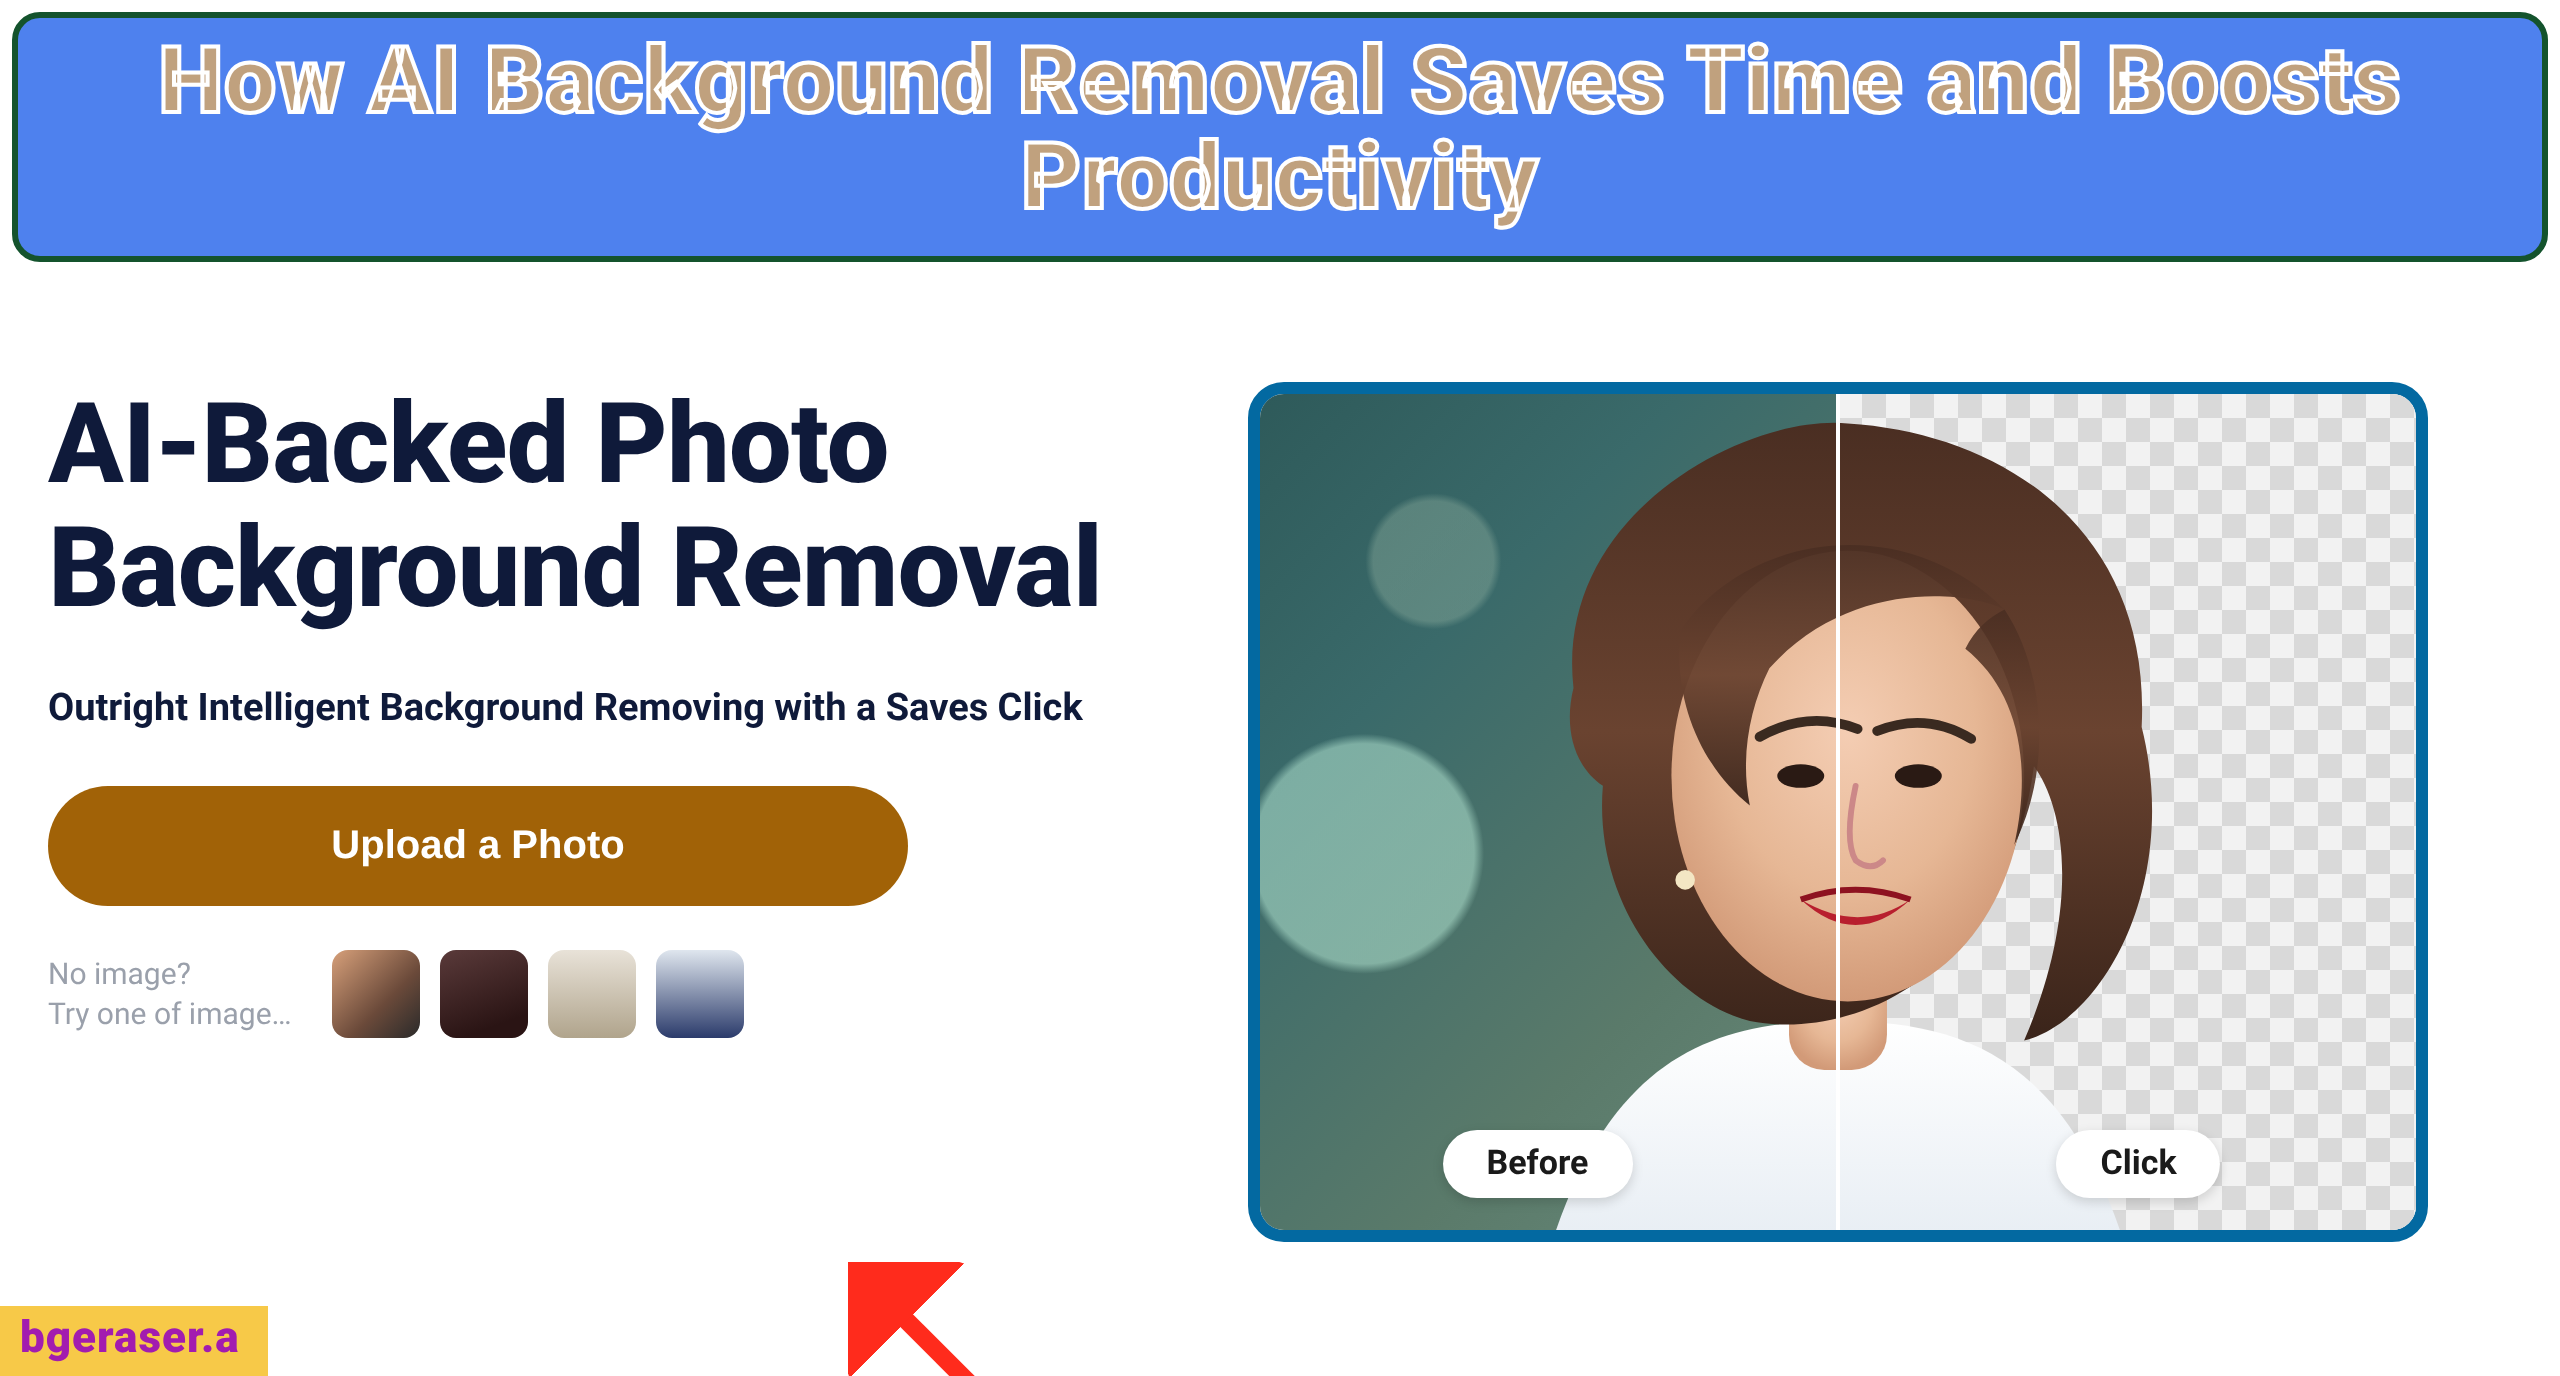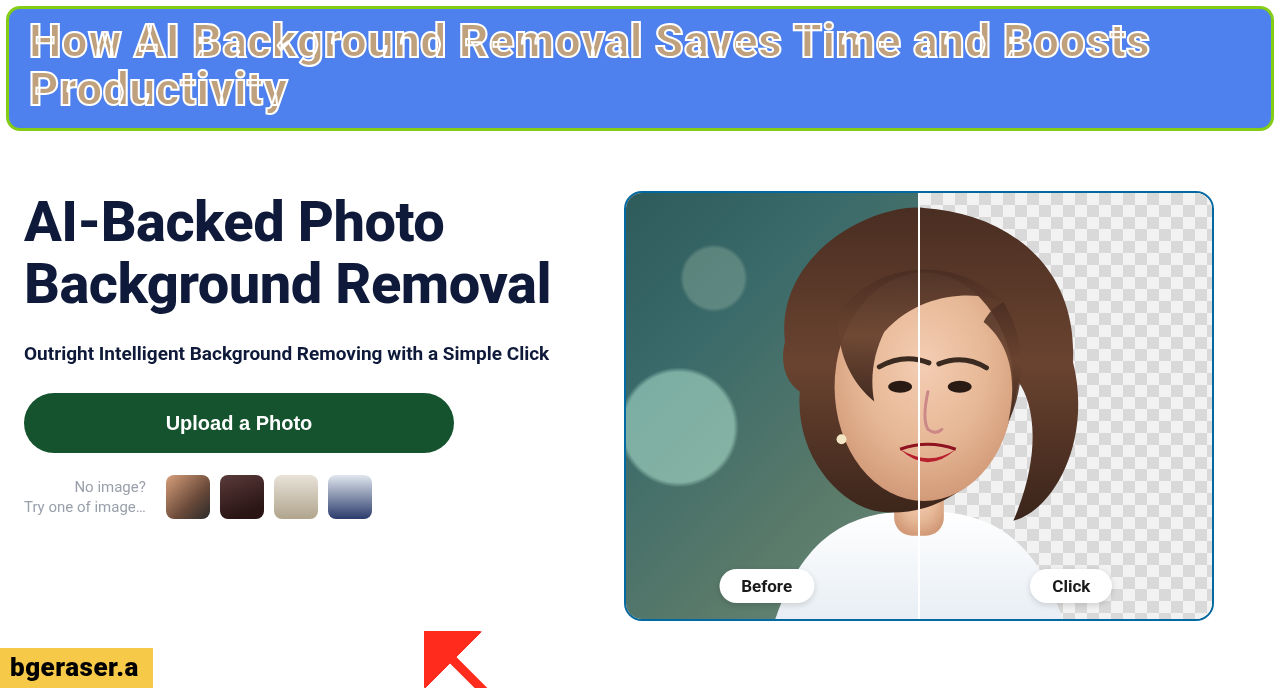--- a/index.html
+++ b/index.html
@@ -9,23 +9,24 @@
     font-family: -apple-system, BlinkMacSystemFont, "Segoe UI", Roboto, Arial, sans-serif;
     background: #ffffff;
     overflow: hidden;
     position: relative;
   }
 
   
   .banner {
     margin: 6px 6px 0 6px;
     background: #4e81ee;
-    border: 3px solid #84cc16;
+    border: 3px solid #14532d;
     border-radius: 14px;
     padding: 8px 20px 14px 20px;
+    text-align: center;
   }
   .banner-text {
     font-weight: 900;
     font-size: 46px;
     line-height: 1.05;
     letter-spacing: 0.5px;
     color: #c0a17e;
     -webkit-text-stroke: 2px #ffffff;
     text-stroke: 2px #ffffff;
   }
@@ -55,40 +56,39 @@
   }
   .subheading {
     margin-top: 26px;
     font-size: 19px;
     font-weight: 700;
     color: #0f1a3a;
   }
 
   .upload-btn {
     margin-top: 28px;
-    background: #14532d;
+    background: #a16207;
     color: #ffffff;
     border: none;
     border-radius: 999px;
     width: 430px;
     height: 60px;
     font-size: 20px;
     font-weight: 700;
     cursor: pointer;
     display: flex;
     align-items: center;
     justify-content: center;
   }
 
   .samples-row {
     margin-top: 22px;
     display: flex;
     align-items: center;
     gap: 20px;
-    text-align: right;
   }
   .samples-text {
     color: #9aa0ab;
     font-size: 15px;
     line-height: 1.35;
   }
   .thumbs {
     display: flex;
     gap: 10px;
   }
@@ -114,21 +114,21 @@
     width: 200px;
     height: 200px;
     pointer-events: none;
   }
 
   
   .preview {
     width: 590px;
     height: 430px;
     border-radius: 18px;
-    border: 2px solid #0369a1;
+    border: 6px solid #0369a1;
     overflow: hidden;
     position: relative;
     background: #eee;
   }
   .preview-left {
     position: absolute;
     left: 0; top: 0; bottom: 0;
     width: 50%;
     background:
       radial-gradient(circle at 18% 55%, rgba(180,230,210,0.55) 0 55px, transparent 60px),
@@ -177,39 +177,39 @@
   }
   .pill.before { left: 24%; transform: translateX(-50%); }
   .pill.after  { left: 76%; transform: translateX(-50%); }
 
   
   .watermark {
     position: absolute;
     left: 0;
     bottom: 0;
     background: #f7c948;
-    color: #000000;
+    color: #a21caf;
     font-weight: 900;
-    font-size: 26px;
+    font-size: 22px;
     padding: 4px 14px 6px 10px;
     letter-spacing: 0.5px;
   }
 </style>
 </head>
 <body>
 
 <div class="banner">
   <div class="banner-text">How AI Background Removal Saves Time and Boosts Productivity</div>
 </div>
 
 <div class="main">
 
   <div class="left">
     <h1 class="heading">AI-Backed Photo Background Removal</h1>
-    <div class="subheading">Outright Intelligent Background Removing with a Simple Click</div>
+    <div class="subheading">Outright Intelligent Background Removing with a Saves Click</div>
 
     <button class="upload-btn">Upload a Photo</button>
 
     <div class="samples-row">
       <div class="samples-text">
         <div>No image?</div>
         <div>Try one of image…</div>
       </div>
       <div class="thumbs">
         <div class="thumb t1"></div>

